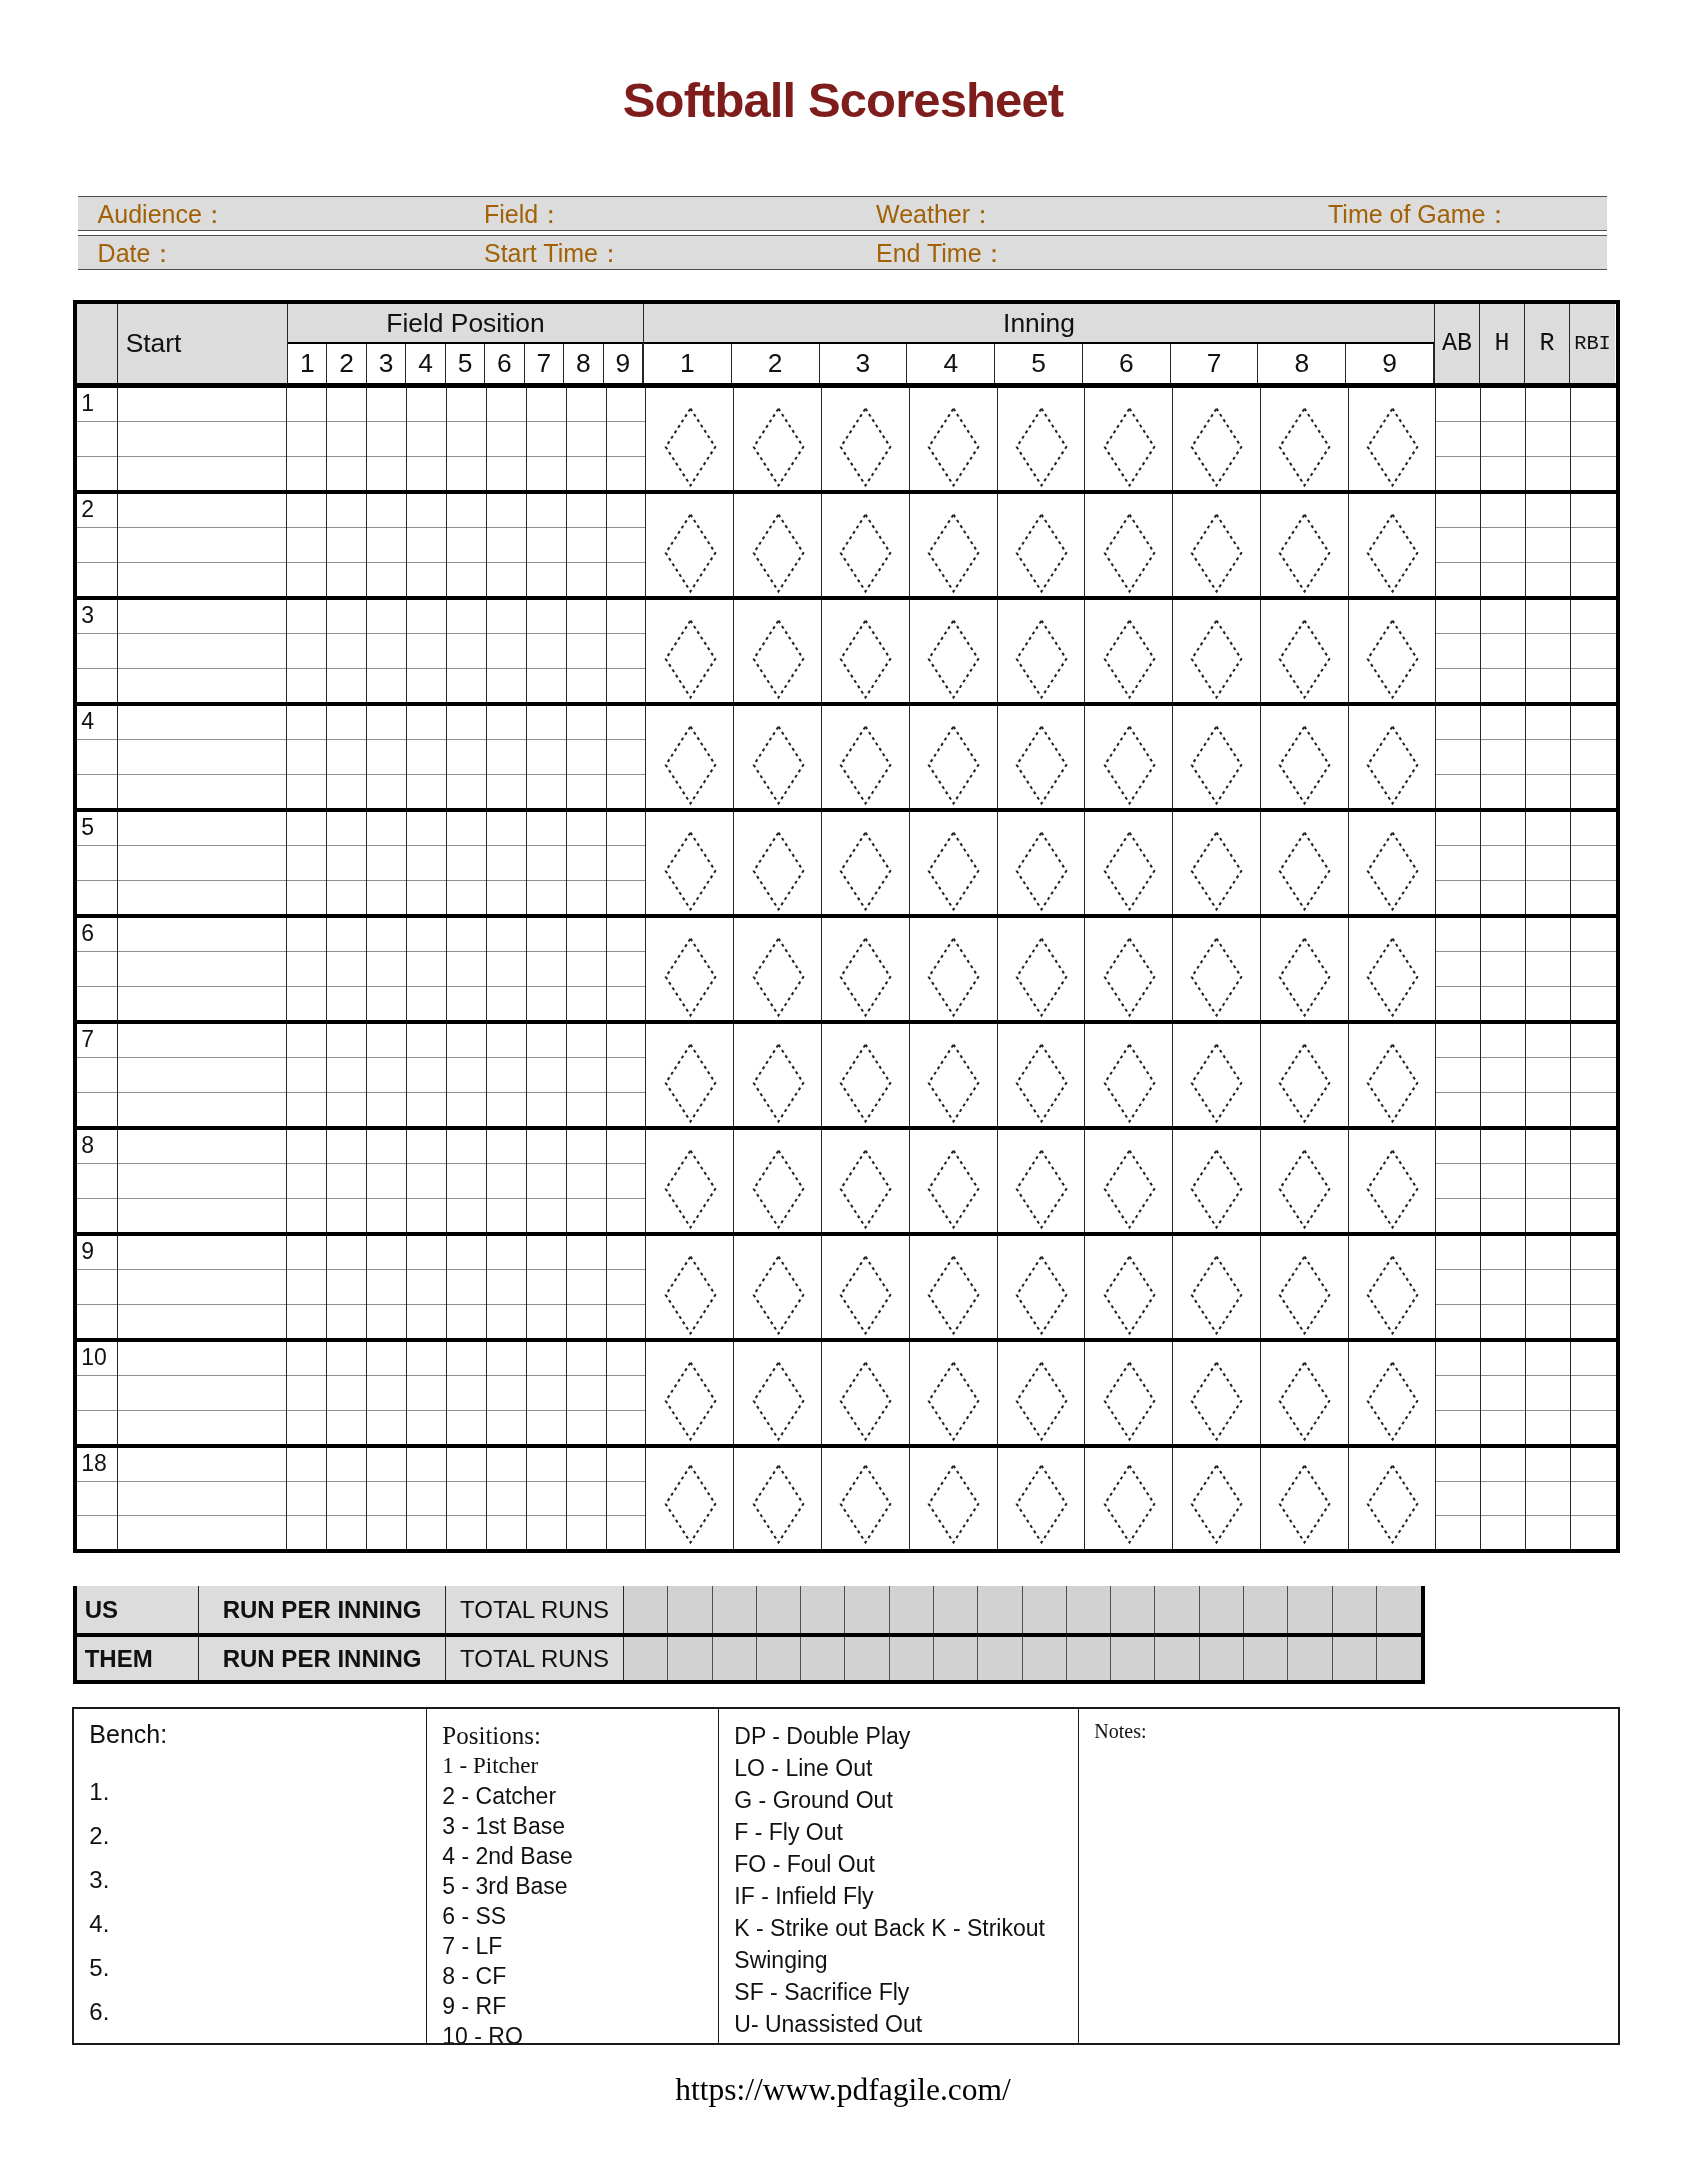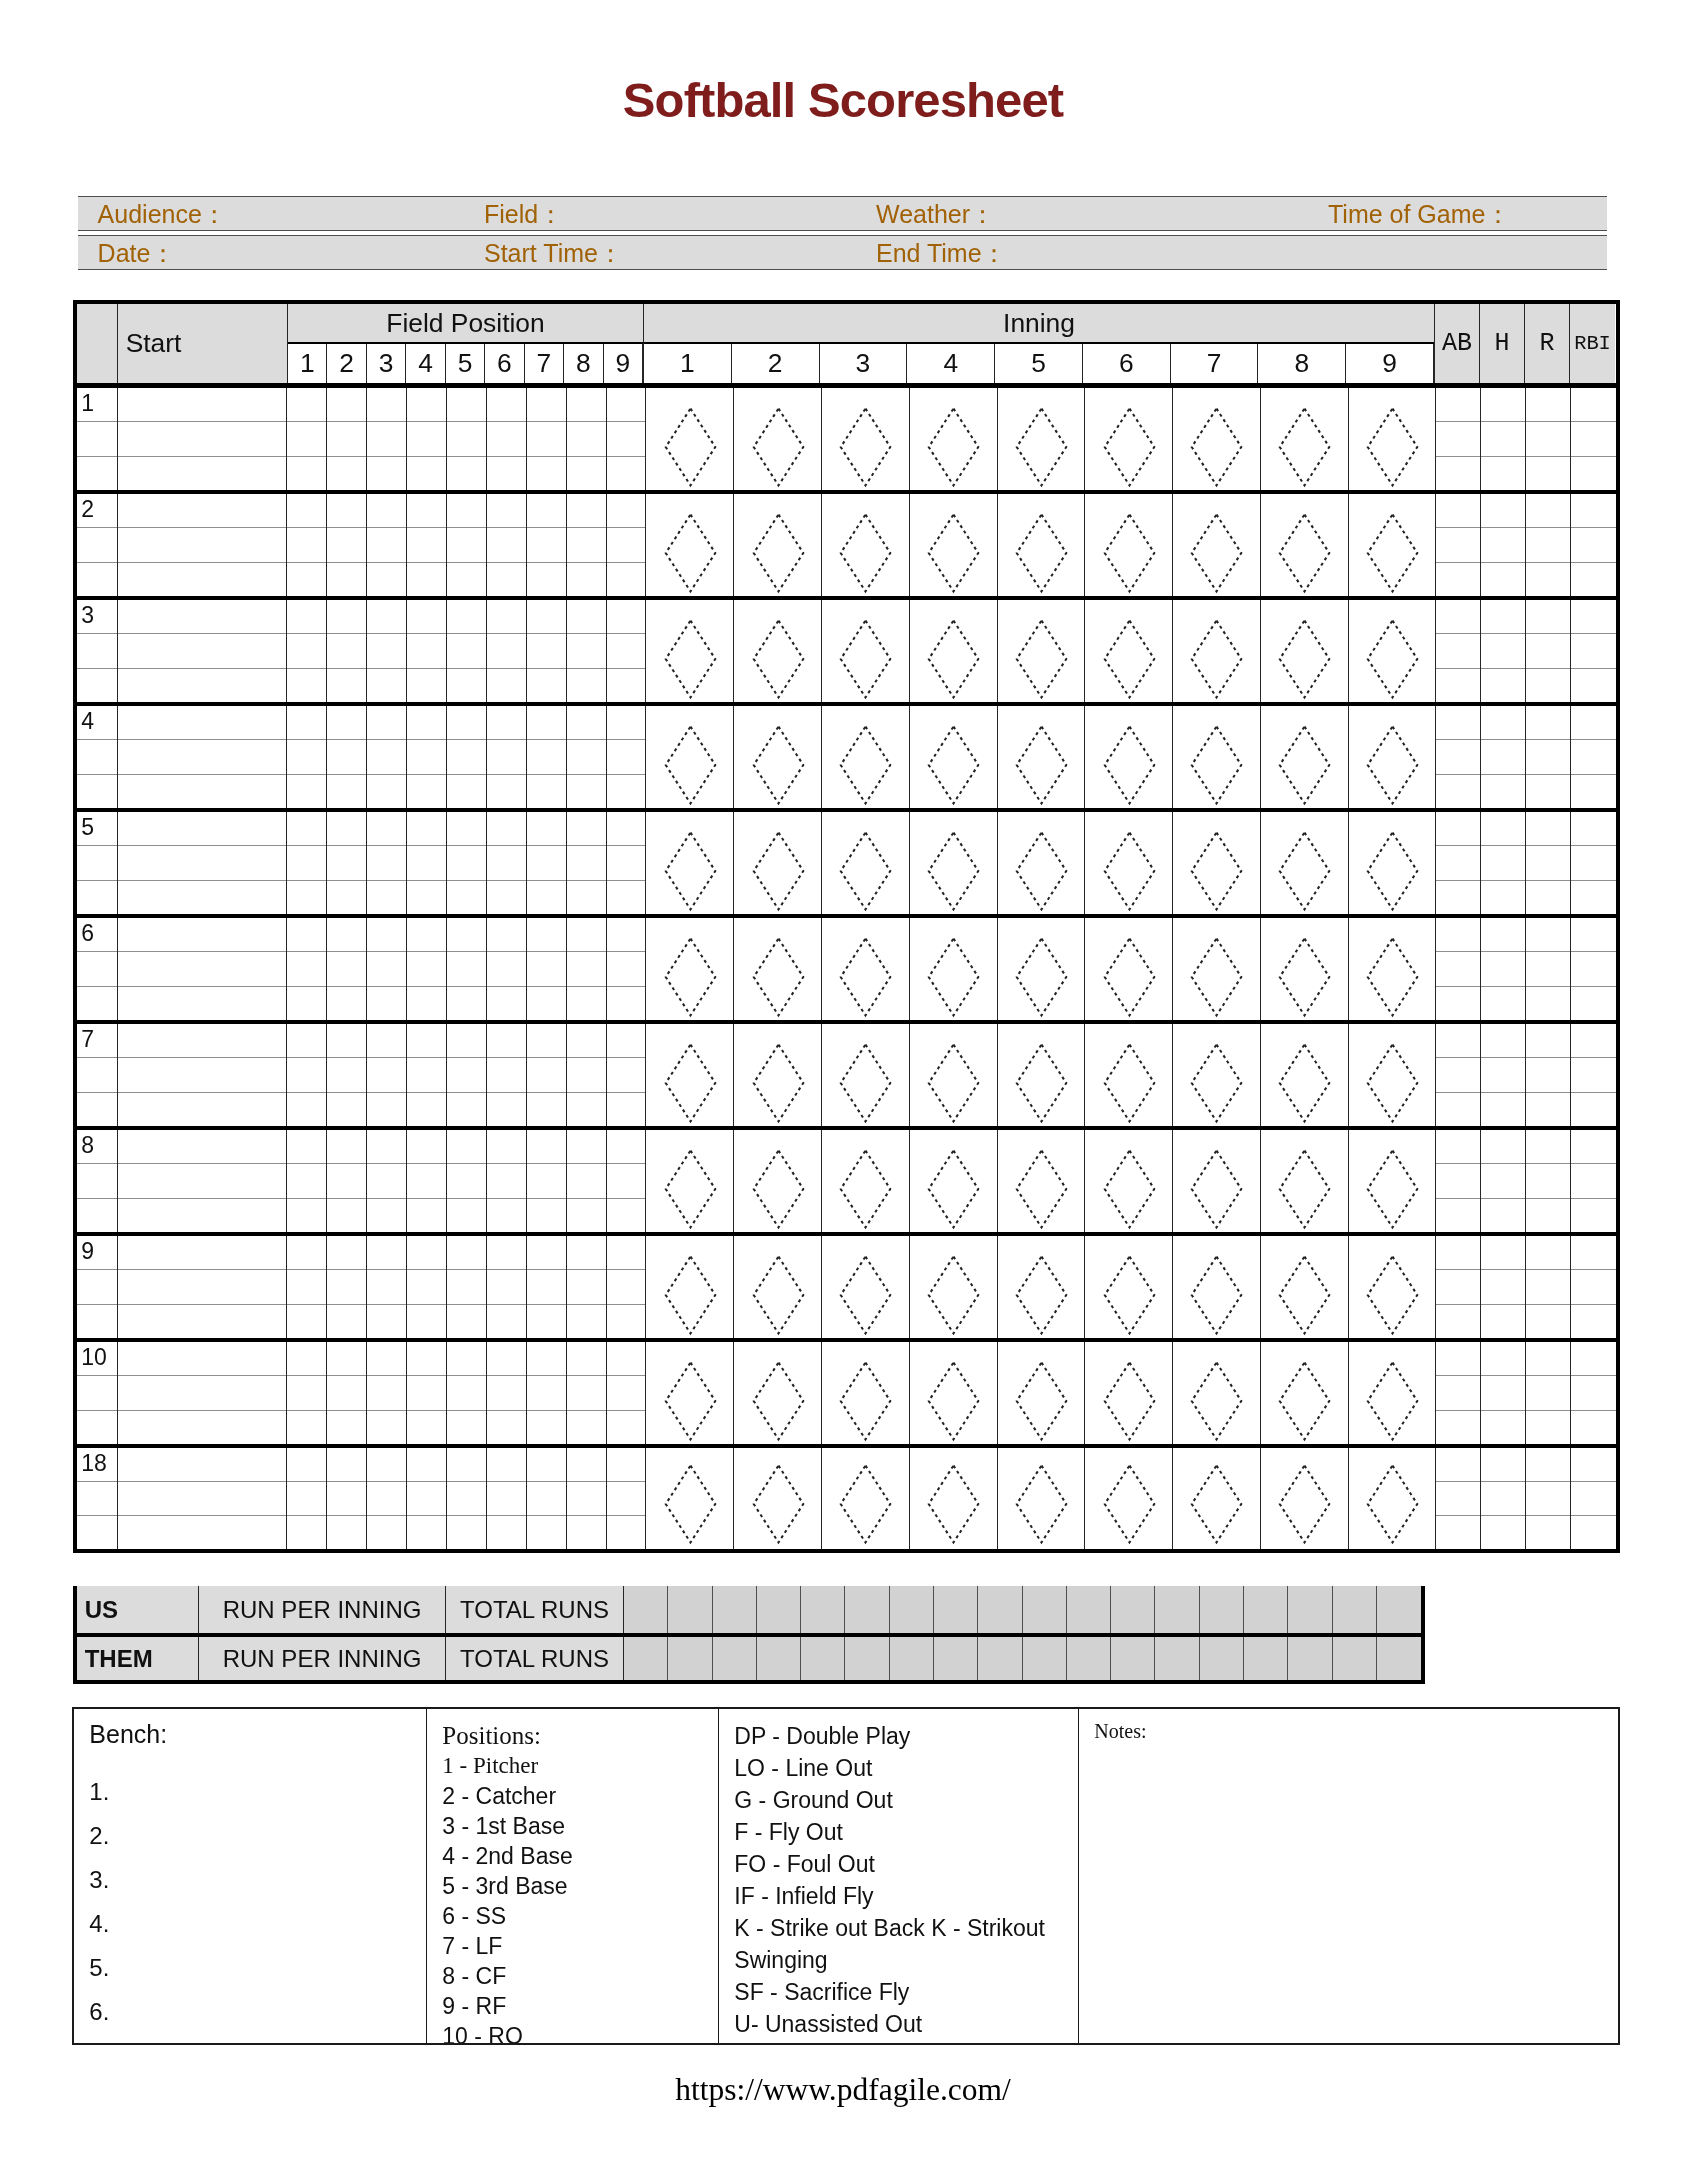--- a/index.html
+++ b/index.html
@@ -53,21 +53,21 @@
   .diamond polygon { fill:none; stroke:#222; stroke-width:2.4; stroke-dasharray:3.5 4; }
 
   
   .summary { position:absolute; left:73px; top:1550px; width:1352px;
              border:4.3px solid #000; border-top:none; background:#a21caf;margin-top:36px; }
   .srow { display:flex; height:47px; }
   .srow + .srow { border-top:4.3px solid #000; }
   .s-team  { width:124px; background:#dcdcdc; border-right:1.7px solid #262626;
              display:flex; align-items:center; padding-left:7.7px; font-size:24px; font-weight:bold; }
   .s-rpi   { width:251px; background:#dcdcdc; border-right:1.7px solid #262626;
-             display:flex; align-items:center; justify-content:center; font-size:24px; }
+             display:flex; align-items:center; justify-content:center; font-size:24px;font-weight:bold; }
   .s-tot   { width:181px; background:#dcdcdc; border-right:1.7px solid #262626;
              display:flex; align-items:center; justify-content:center; font-size:24px; }
   .s-cell  { width:45px; background:#d2d2d2; border-right:1.7px solid #4f4f4f; }
   .s-cell:last-child { border-right:none; flex:1 1 auto; }
 
   
   .legend { position:absolute; left:72px; top:1707px; width:1548px; height:338px;
             border:2.6px solid #1a1a1a; display:flex; background:#fff; }
   .lcol { border-right:1.7px solid #1a1a1a; padding:11px 8.5px 0 15.3px; overflow:hidden; }
   .lcol:last-child { border-right:none; }

